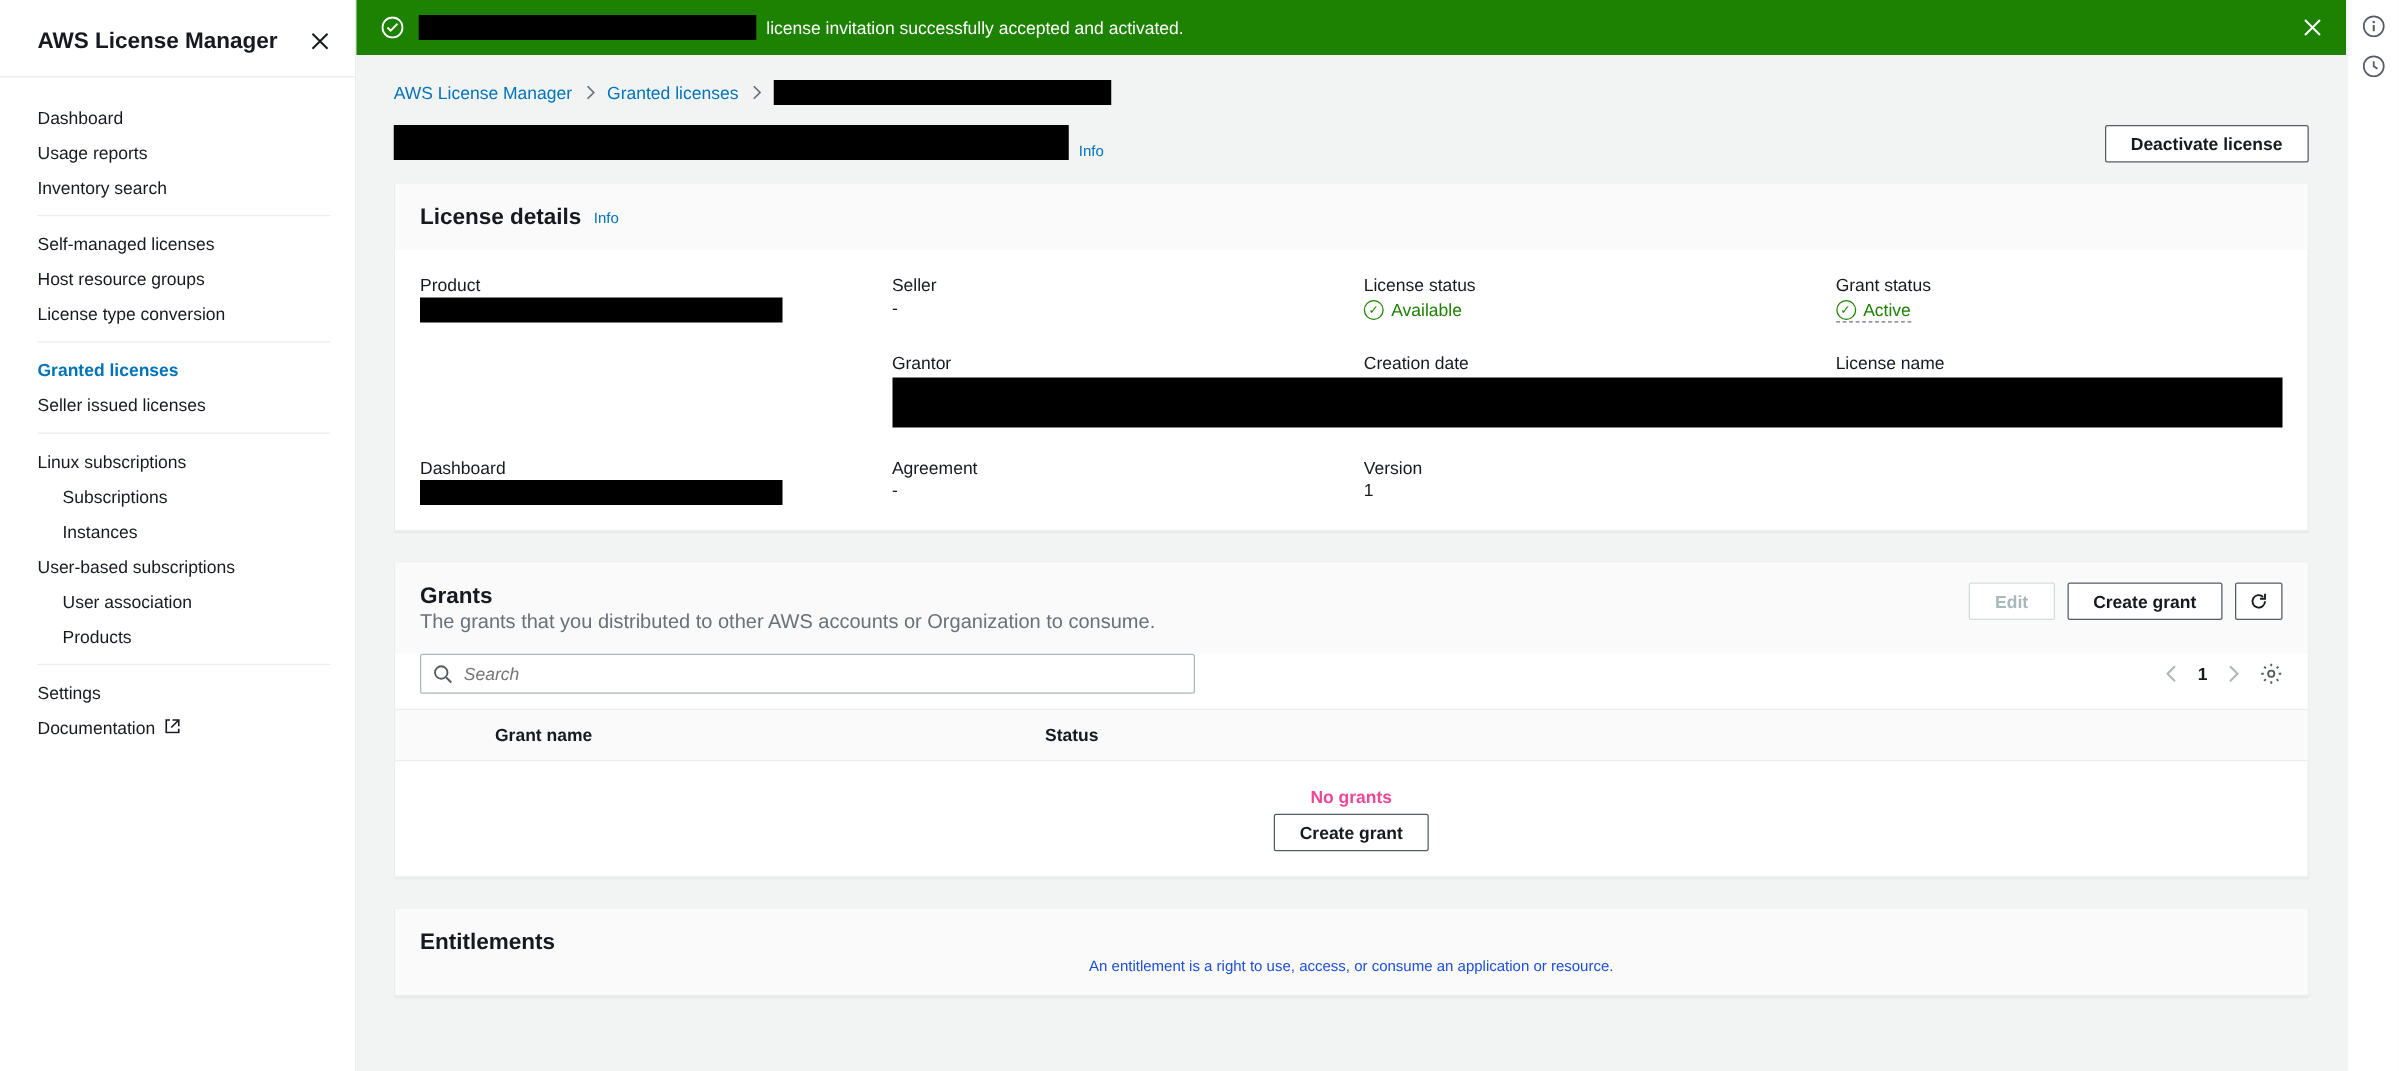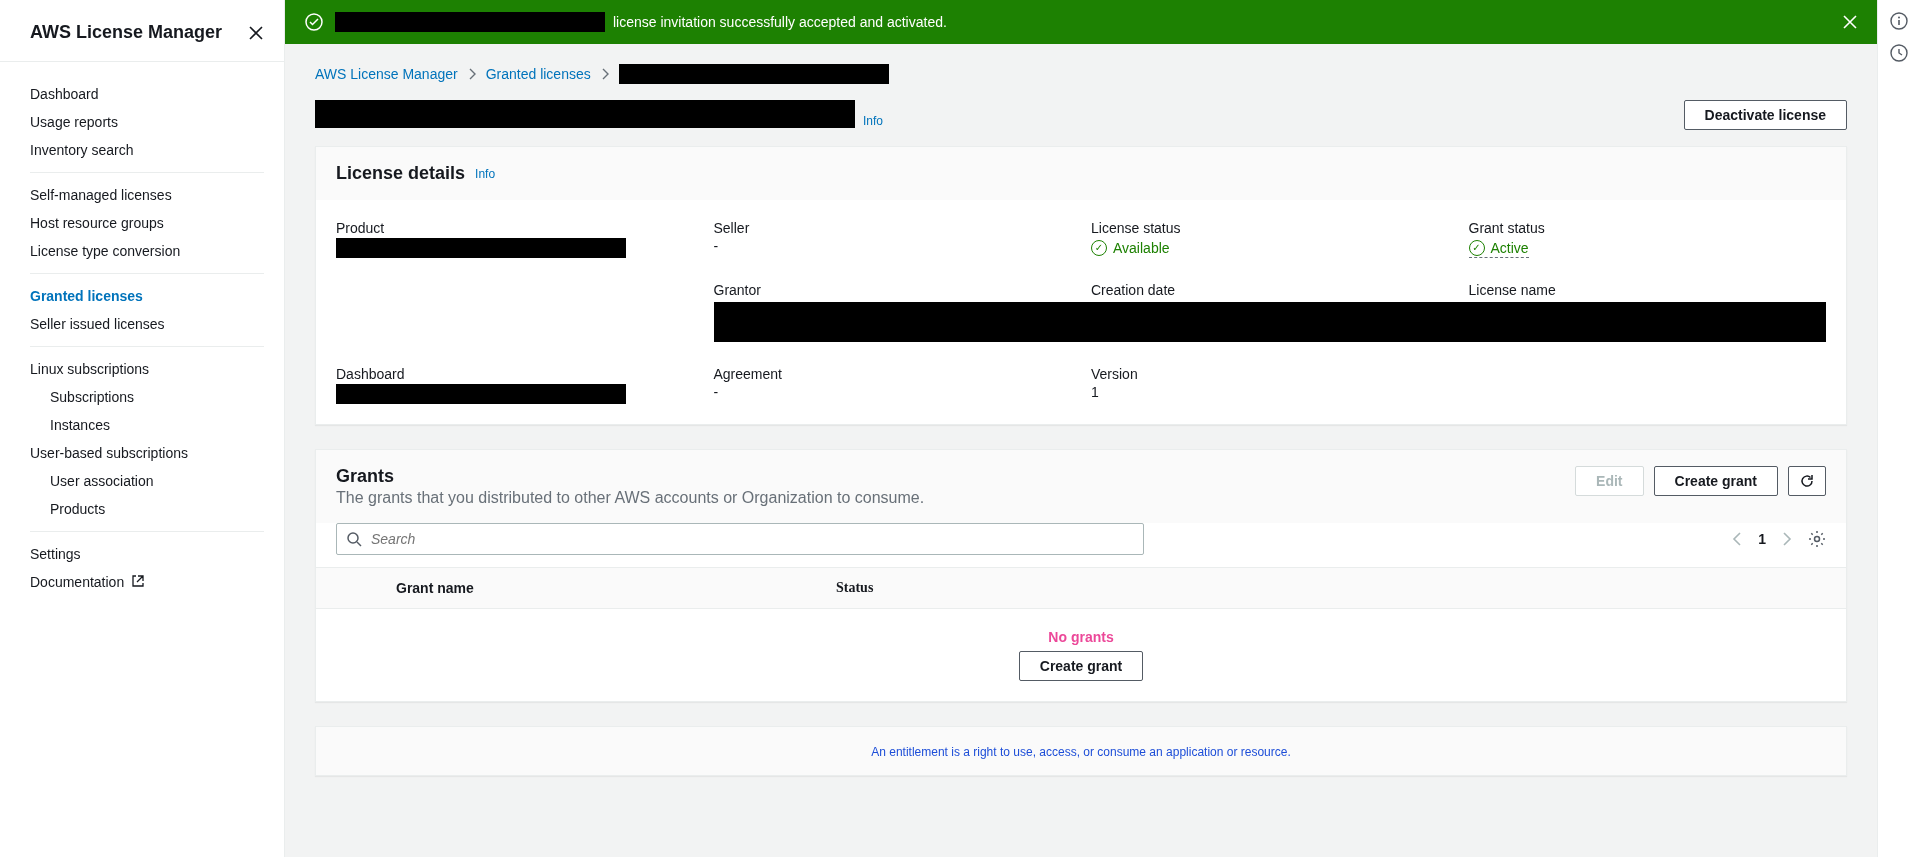--- a/index.html
+++ b/index.html
@@ -42,32 +42,32 @@
 .field-val { font-size: 14px; color: #16191f; }
 .redact-val { background: #000; height: 20px; width: 290px; margin-top: 2px; }
 .redact-wide { background: #000; height: 40px; width: 100%; margin-top: 2px; }
 .status-ok { color: #1d8102; display: inline-flex; align-items: center; gap: 6px; }
 .status-ok.dotted { border-bottom: 1px dashed #687078; padding-bottom: 1px; }
 .check-circle { width: 16px; height: 16px; border: 1.5px solid #1d8102; border-radius: 50%; display: inline-flex; align-items: center; justify-content: center; font-size: 10px; color: #1d8102; }
 .grants-head { display: flex; justify-content: space-between; align-items: flex-start; padding: 16px 20px; background: #fafafa; }
 .grants-actions { display: flex; gap: 10px; align-items: center; }
 .icon-btn { border: 1px solid #545b64; background: #fff; padding: 6px 10px; border-radius: 2px; cursor: pointer; display: inline-flex; align-items: center; justify-content: center; }
 .search-row { padding: 0 20px 12px 20px; display: flex; align-items: center; justify-content: space-between; gap: 20px; background: #fff; }
-.search-box { position: relative; width: 808px; }
+.search-box { position: relative; width: 620px; }
 .search-box input { width: 100%; padding: 7px 10px 7px 34px; border: 1px solid #aab7b8; border-radius: 2px; font-size: 14px; font-style: italic; color: #687078; }
 .search-box .sicon { position: absolute; left: 10px; top: 50%; transform: translateY(-50%); color: #545b64; }
 .pager { display: flex; align-items: center; gap: 16px; }
 .pager .pg { color: #687078; cursor: pointer; }
 .pager .num { font-weight: 700; }
 .gear { color: #545b64; cursor: pointer; }
 .table-head { display: flex; padding: 12px 20px; background: #fafafa; border-top: 1px solid #eaeded; border-bottom: 1px solid #eaeded; font-weight: 700; font-size: 14px; }
 .th-check { width: 60px; }
 .th1 { width: 440px; }
 .th2 { width: 720px; }
-.th3 { flex: 1; font-family: Liberation Serif, serif; }
+.th3 { flex: 1; }
 .empty { text-align: center; padding: 20px; }
 .empty-title { font-weight: 700; color: #ec4899; margin-bottom: 6px; }
 .empty-sub { color: #545b64; margin-bottom: 14px; }
 .rightbar { width: 42px; border-left: 1px solid #eaeded; background: #fff; display: flex; flex-direction: column; align-items: center; padding-top: 12px; gap: 14px; flex-shrink: 0; }
 .rightbar .ricon { color: #545b64; cursor: pointer; }
 svg { display: block; }
 </style>
 </head>
 <body>
 
@@ -276,20 +276,21 @@
           <div class="th3">Status</div>
         </div>
         <div class="empty">
           <div class="empty-title">No grants</div>
           <button class="btn">Create grant</button>
         </div>
       </div>
 
       <div class="panel">
         <div class="panel-header" style="display:block;">
+          <h3>Entitlements</h3>
           <div class="sub">An entitlement is a right to use, access, or consume an application or resource.</div>
         </div>
       </div>
     </div>
   </main>
 
   <aside class="rightbar">
     <span class="ricon">
       <svg width="18" height="18" viewBox="0 0 18 18">
           <circle cx="9" cy="9" r="8" stroke="#545b64" stroke-width="1.4" fill="none"></circle>

